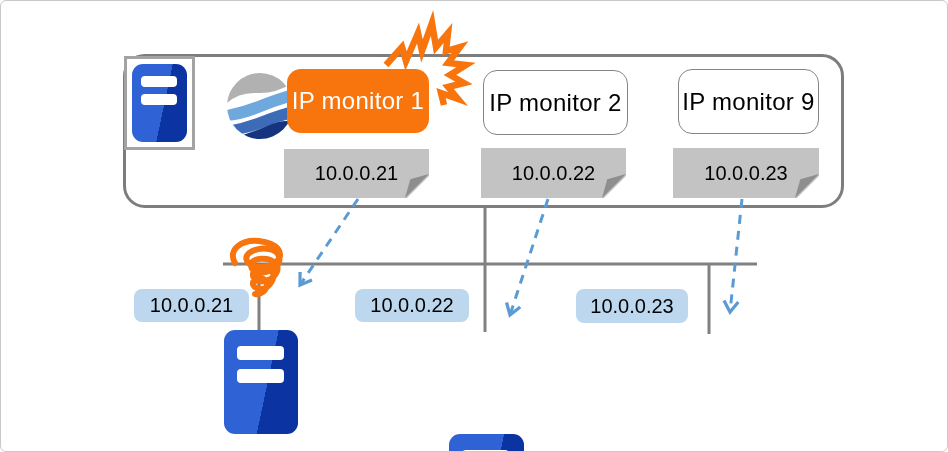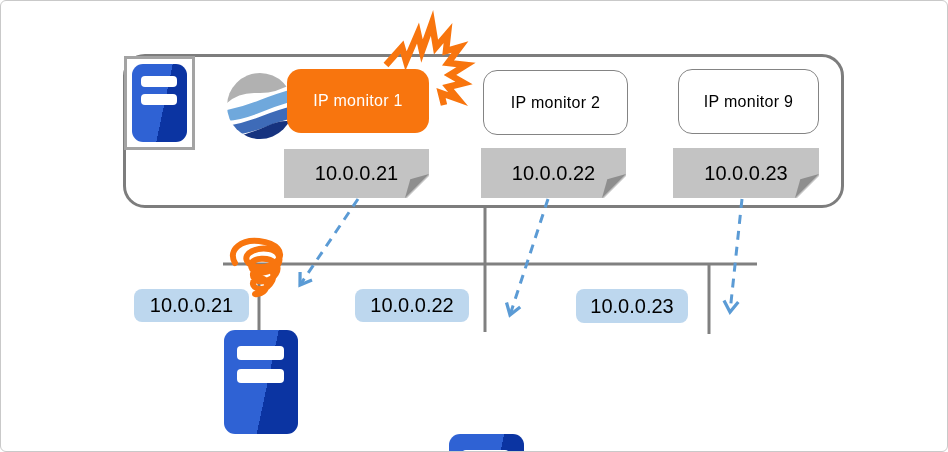--- a/index.html
+++ b/index.html
@@ -26,21 +26,21 @@
   .server{
     position:relative;border-radius:11px;
     background:linear-gradient(102deg,#2f62d4 57%,#0b34a2 57%);
   }
   .server .bar{position:absolute;background:#fff;border-radius:4px;}
 
   
   .monitor{
     box-sizing:border-box;border-radius:14px;
     display:flex;align-items:center;justify-content:center;
-    font-size:16px;letter-spacing:.3px;
+    font-size:24px;letter-spacing:.3px;
   }
   .monitor.alert{background:#f8750e;color:#fff;border:none;}
   .monitor.normal{background:#fff;color:#000;border:1.5px solid #848484;}
 
   
   .note{
     background:#c3c3c3;
     clip-path:polygon(0 0,100% 0,100% calc(100% - 22px),calc(100% - 22px) 100%,0 100%);
     display:flex;align-items:center;justify-content:center;
     font-size:20px;color:#000;

